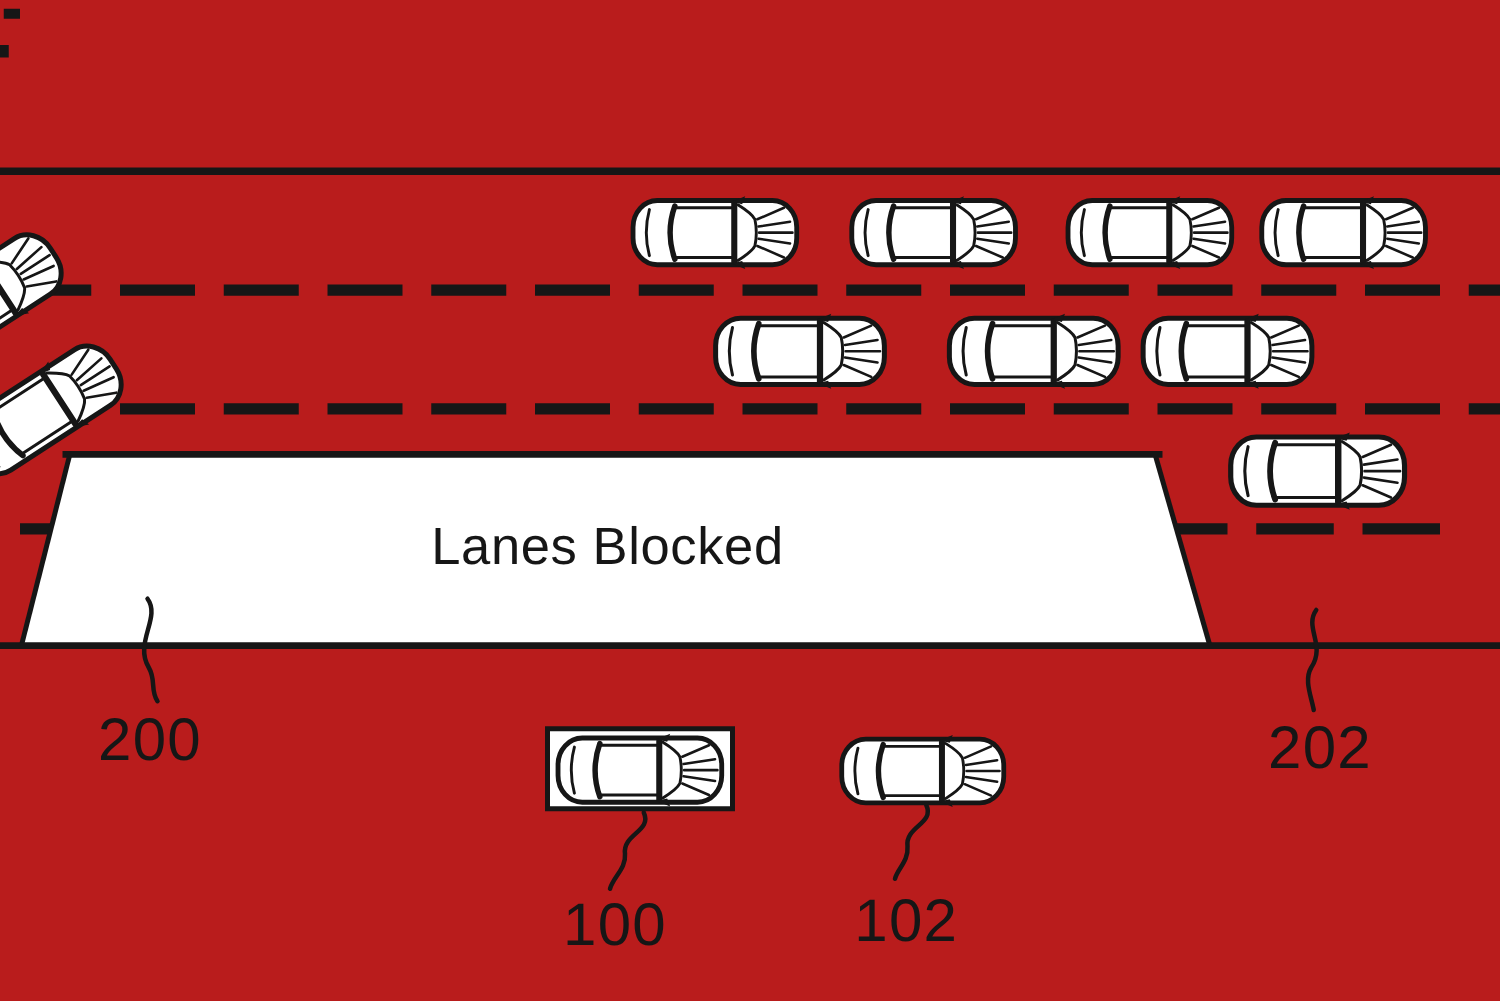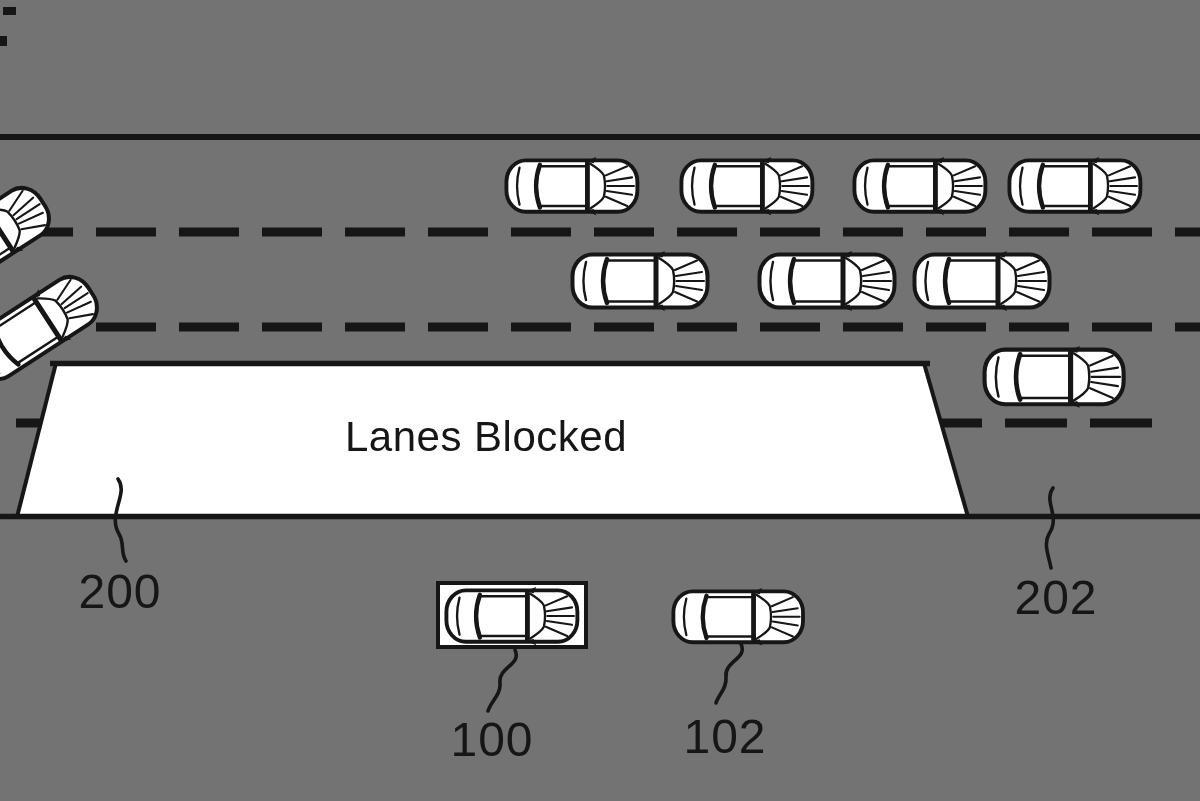--- a/index.html
+++ b/index.html
@@ -1,19 +1,19 @@
 <!DOCTYPE html>
 <html><head>
 <meta charset="utf-8">
 <style>
   html,body{margin:0;padding:0;background:#ffffff;}
   #canvas{
     position:relative;
     width:1200px;height:801px;
-    background:#737373;
+    background:#b91c1c;
     overflow:hidden;
     font-family:"Liberation Sans", sans-serif;
   }
   svg{display:block;}
   text{
     font-family:"Liberation Sans", sans-serif;
     fill:#161616;
   }
   .ref-num{font-size:48px;letter-spacing:1px;}
   .zone-label{font-size:42px;letter-spacing:0.5px;}

